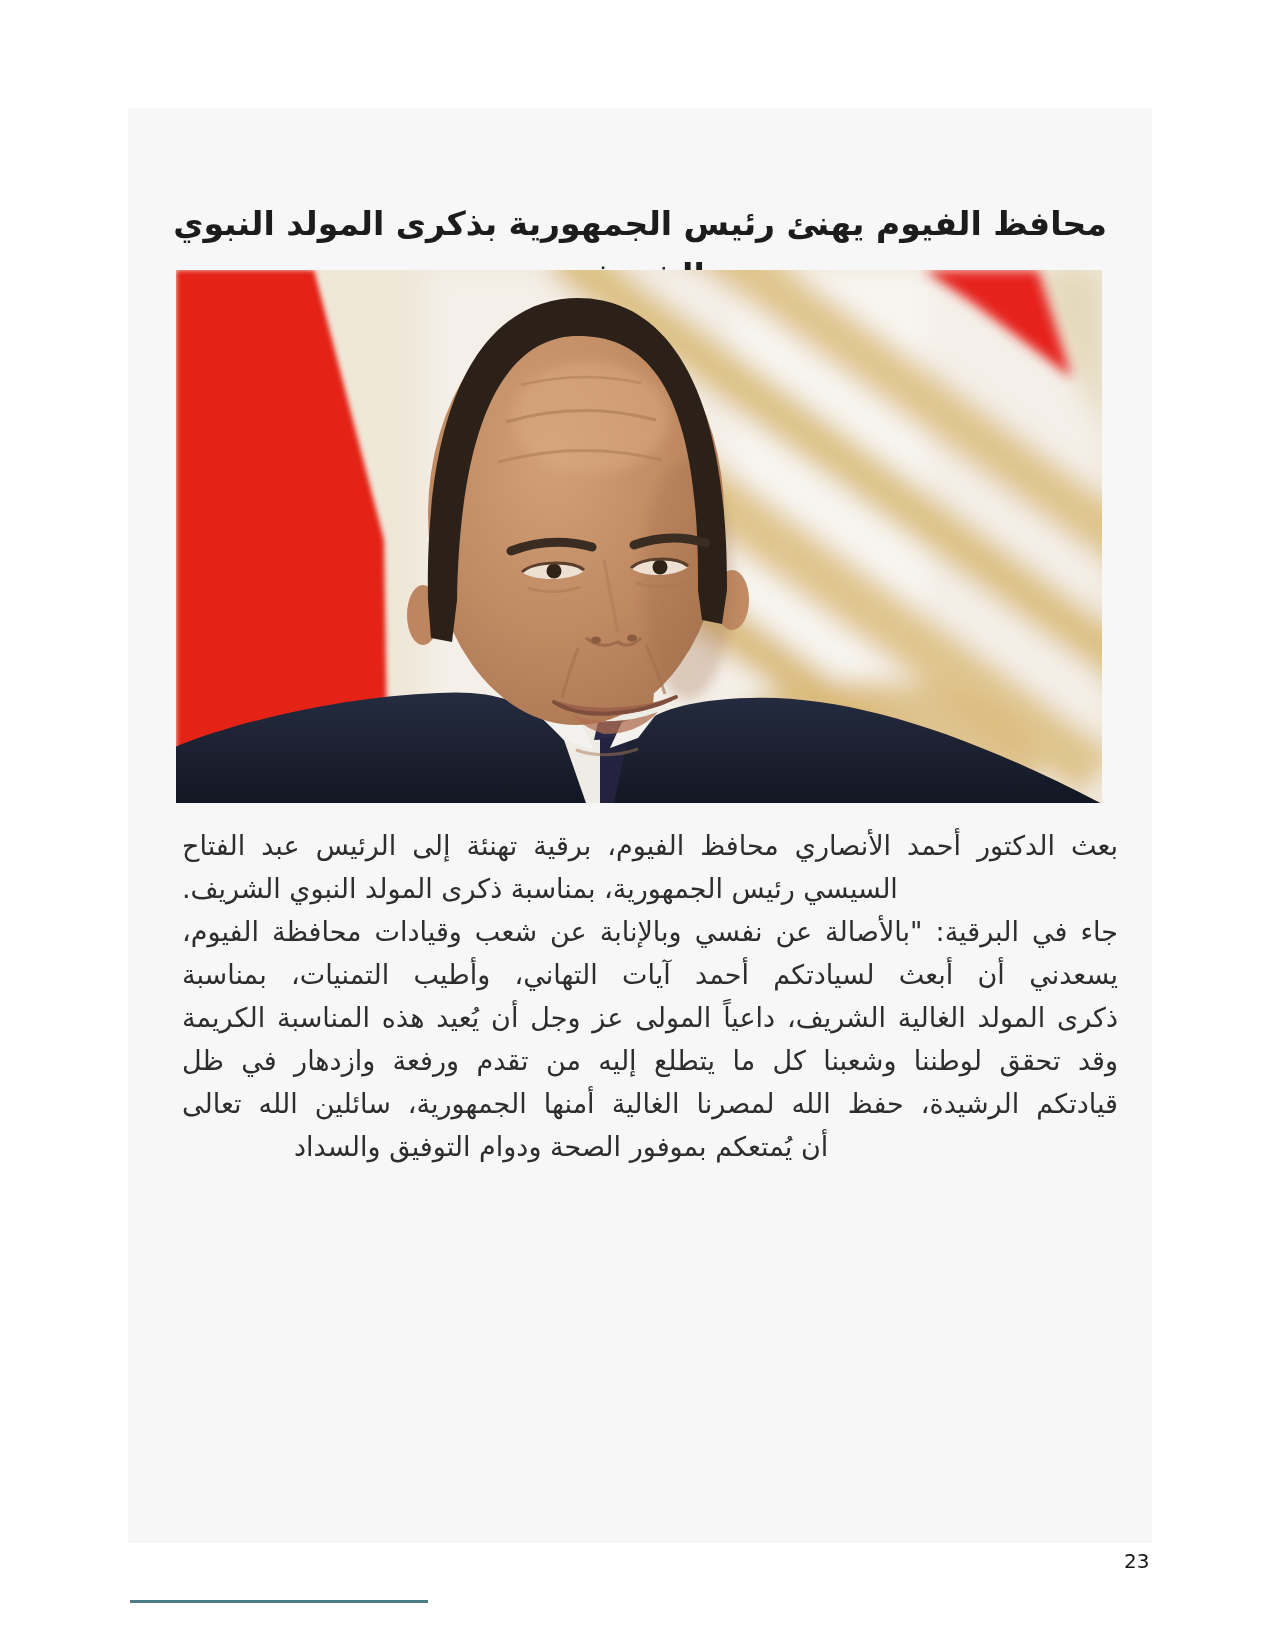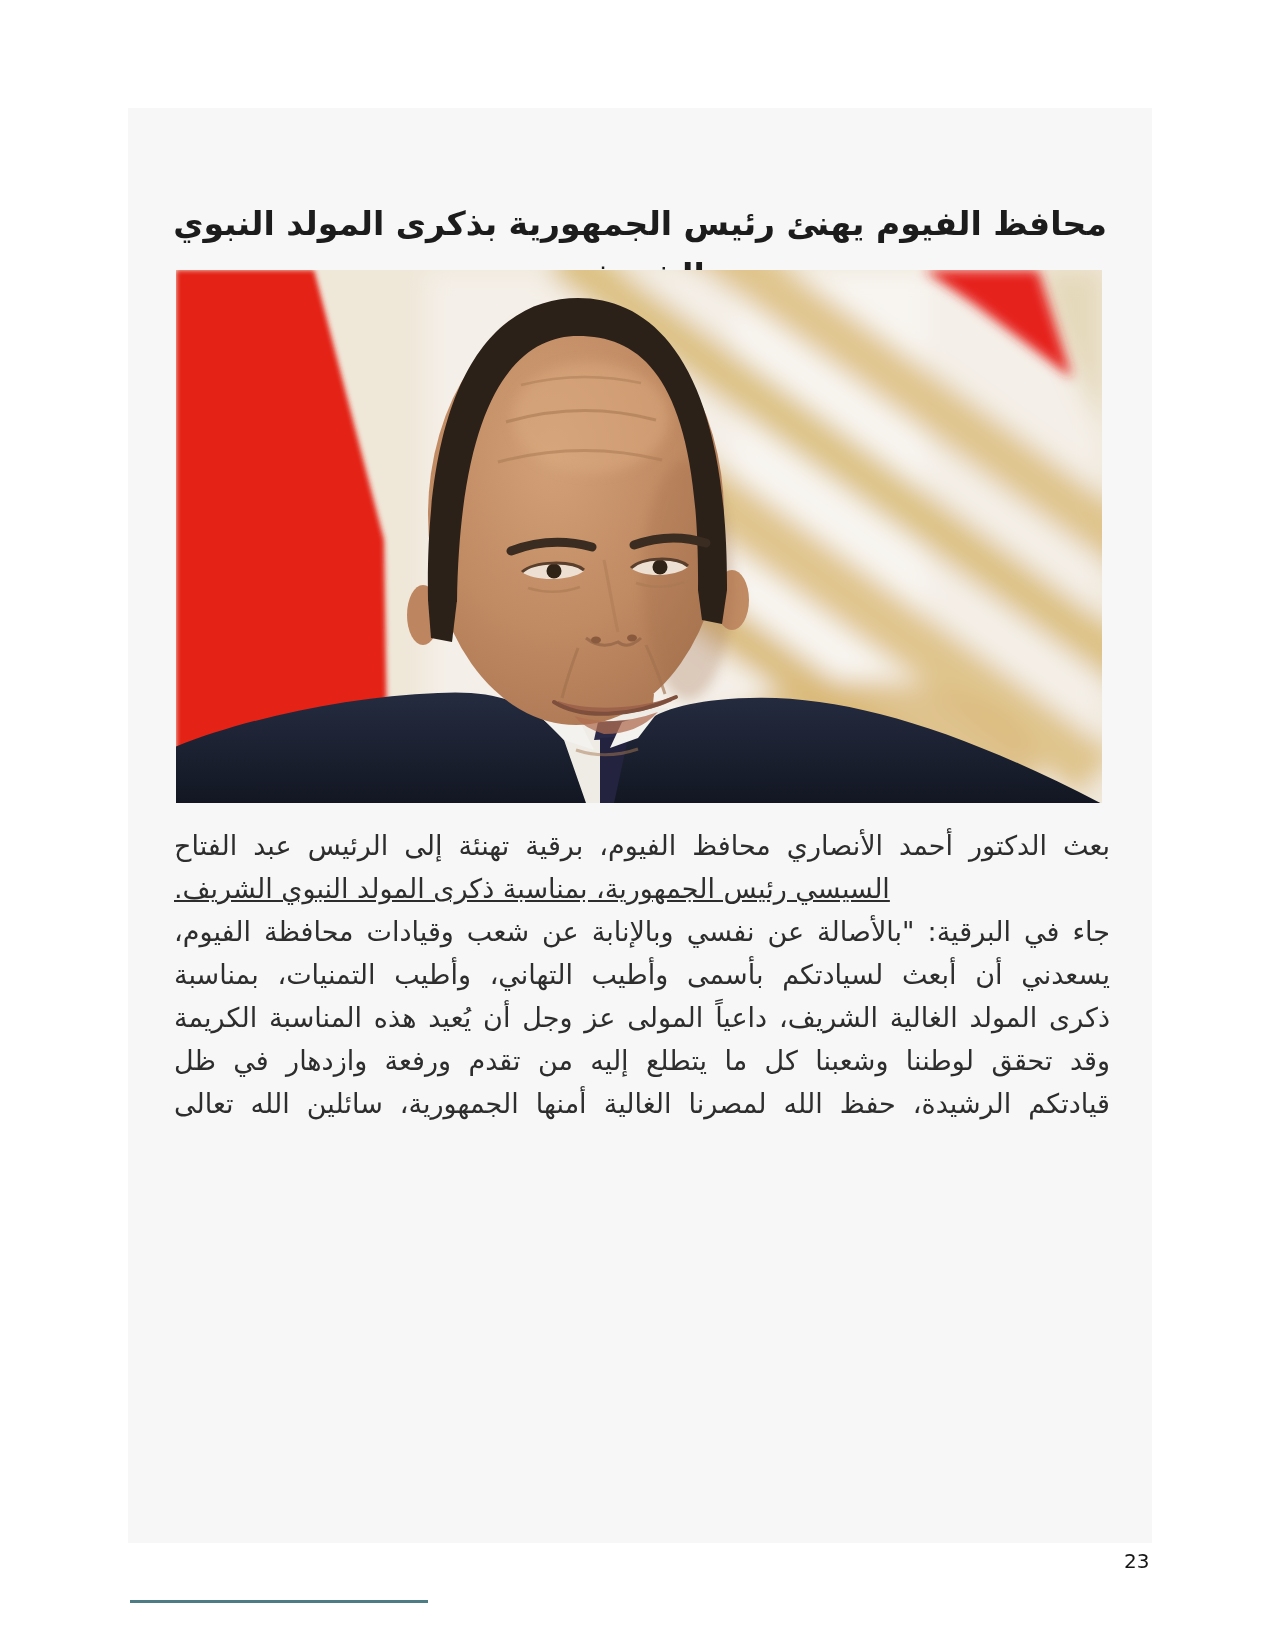--- a/index.html
+++ b/index.html
@@ -13,26 +13,26 @@
     position:absolute; left:20px; right:20px; top:68px;
     direction:rtl; text-align:center;
     font-size:33px; line-height:52px; font-weight:700; color:#1c1c1c;
   }
   .photo {
     position:absolute; left:48px; top:162px; width:926px; height:533px;
     overflow:hidden; background:#efe7d8;
   }
   .photo svg { display:block; width:926px; height:533px; }
   .bodytext {
-    position:absolute; left:46px; top:716px; width:936px;
+    position:absolute; left:54px; top:716px; width:936px;
     direction:rtl; color:#2d2d2d;
     font-size:27px; line-height:43px;
   }
   .line { text-align:justify; text-align-last:justify; }
-  .line.para-end { text-align:left; text-align-last:left;text-decoration:underline; }
+  .line.para-end { text-align:left; text-align-last:left; }
   .line.indented { padding-left:112px; }
   .footer-rule { position:absolute; left:130px; top:1600px; width:298px; height:3px; background:#4e7c85; }
   .page-number {
     position:absolute; left:1124px; top:1550px;
     font-size:20px; line-height:22px; color:#161616; font-family:"DejaVu Sans", sans-serif;
   }
 </style>
 </head>
 <body>
 
@@ -149,23 +149,24 @@
             <path d="M 400,480 Q 430,490 462,479" stroke="#a97a54" stroke-width="3" fill="none" opacity="0.5"></path>
           </g>
         </g>
       </svg>
     </div>
 
     <div class="bodytext">
       <div class="line">بعث الدكتور أحمد الأنصاري محافظ الفيوم، برقية تهنئة إلى الرئيس عبد الفتاح</div>
       <div class="line para-end">السيسي رئيس الجمهورية، بمناسبة ذكرى المولد النبوي الشريف.</div>
       <div class="line">جاء في البرقية: "بالأصالة عن نفسي وبالإنابة عن شعب وقيادات محافظة الفيوم،</div>
-      <div class="line">يسعدني أن أبعث لسيادتكم بأسمى وأطيب التهاني، وأطيب التمنيات، بمناسبة</div>
+      <div class="line">يسعدني أن أبعث لسيادتكم أحمد آيات التهاني، وأطيب التمنيات، بمناسبة</div>
       <div class="line">ذكرى المولد الغالية الشريف، داعياً المولى عز وجل أن يُعيد هذه المناسبة الكريمة</div>
       <div class="line">وقد تحقق لوطننا وشعبنا كل ما يتطلع إليه من تقدم ورفعة وازدهار في ظل</div>
       <div class="line">قيادتكم الرشيدة، حفظ الله لمصرنا الغالية أمنها الجمهورية، سائلين الله تعالى</div>
+      <div class="line para-end indented">أن يُمتعكم بموفور الصحة ودوام التوفيق والسداد</div>
     </div>
 
   </div>
 
   <div class="footer-rule"></div>
   <div class="page-number">23</div>
 </div>
 
 </body></html>

